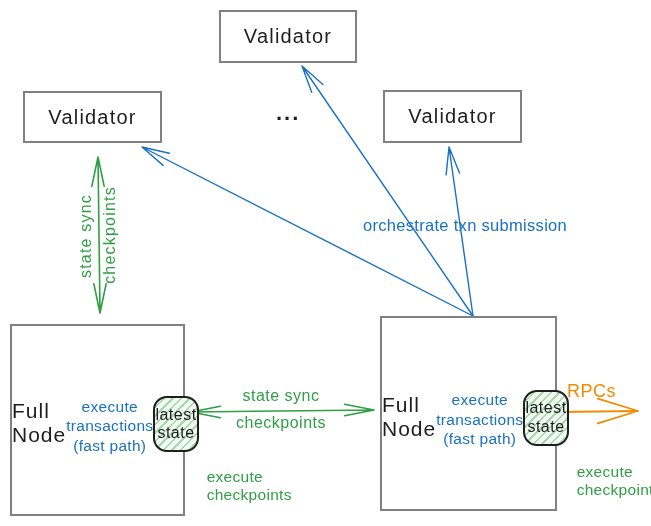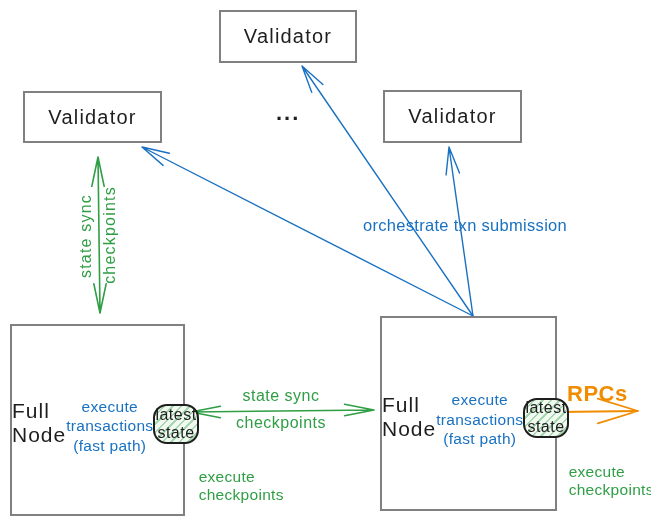--- a/index.html
+++ b/index.html
@@ -24,28 +24,28 @@
   .ellipsis{
     position:absolute;left:276px;top:100px;
     font-size:22px;font-weight:bold;letter-spacing:2px;color:var(--ink,#1e1e1e);
   }
   .fullnode{
     flex-direction:row;justify-content:flex-start;align-items:center;
   }
   .fn-title{font-size:21px;letter-spacing:1px;margin-top:6px;color:var(--ink,#1e1e1e);}
   .fn-blue{font-size:15.5px;line-height:1.25;text-align:center;color:var(--blue,#1971c2);margin-top:12px;letter-spacing:.3px;}
   .state-box{
-    width:78px;height:40px;margin-top:8px;
+    width:78px;height:56px;margin-top:8px;
     border:2px solid var(--ink,#1e1e1e);border-radius:14px;
     background:repeating-linear-gradient(135deg,var(--state_hatch,rgba(77,171,96,.45)) 0 1.5px,transparent 1.5px 6px),var(--state_fill,#f1faf1);
     display:flex;flex-direction:column;align-items:center;justify-content:center;
     font-size:16px;line-height:1.15;letter-spacing:.5px;color:var(--ink,#1e1e1e);
     box-sizing:border-box;
   }
-  .fn-green{font-size:15.5px;color:var(--green,#2f9e44);margin-top:auto;margin-bottom:10px;letter-spacing:.3px;}
+  .fn-green{font-size:15.5px;color:var(--green,#2f9e44);margin-top:auto;margin-bottom:10px;letter-spacing:.3px;margin-left:8px;}
   .edge-label{position:absolute;white-space:nowrap;}
   .green-text{color:var(--green,#2f9e44);}
   .blue-text{color:var(--blue,#1971c2);}
   .orange-text{color:var(--orange,#f08c00);}
   .vlabel{
     transform:translate(-50%,-50%) rotate(-90deg);
     font-size:16px;letter-spacing:1.2px;
   }
   .hlabel-mid{transform:translateX(-50%);font-size:16px;letter-spacing:.5px;}
   #arrows{position:absolute;left:0;top:0;pointer-events:none;}
@@ -109,15 +109,15 @@
   </div>
 
   <div class="edge-label green-text vlabel" style="left:86px;top:236px;">state sync</div>
   <div class="edge-label green-text vlabel" style="left:110px;top:235px;">checkpoints</div>
 
   <div class="edge-label green-text hlabel-mid" style="left:281px;top:387px;">state sync</div>
   <div class="edge-label green-text hlabel-mid" style="left:281px;top:414px;">checkpoints</div>
 
   <div class="edge-label blue-text" style="left:363px;top:216px;font-size:16.5px;letter-spacing:.3px;">orchestrate txn submission</div>
 
-  <div class="edge-label orange-text" style="left:567px;top:381px;font-size:22px;font-weight:700;letter-spacing:.5px;">RPCs</div>
+  <div class="edge-label orange-text" style="left:567px;top:381px;font-size:18px;font-weight:400;letter-spacing:.5px;">RPCs</div>
 
 </div>
 
 </body></html>

